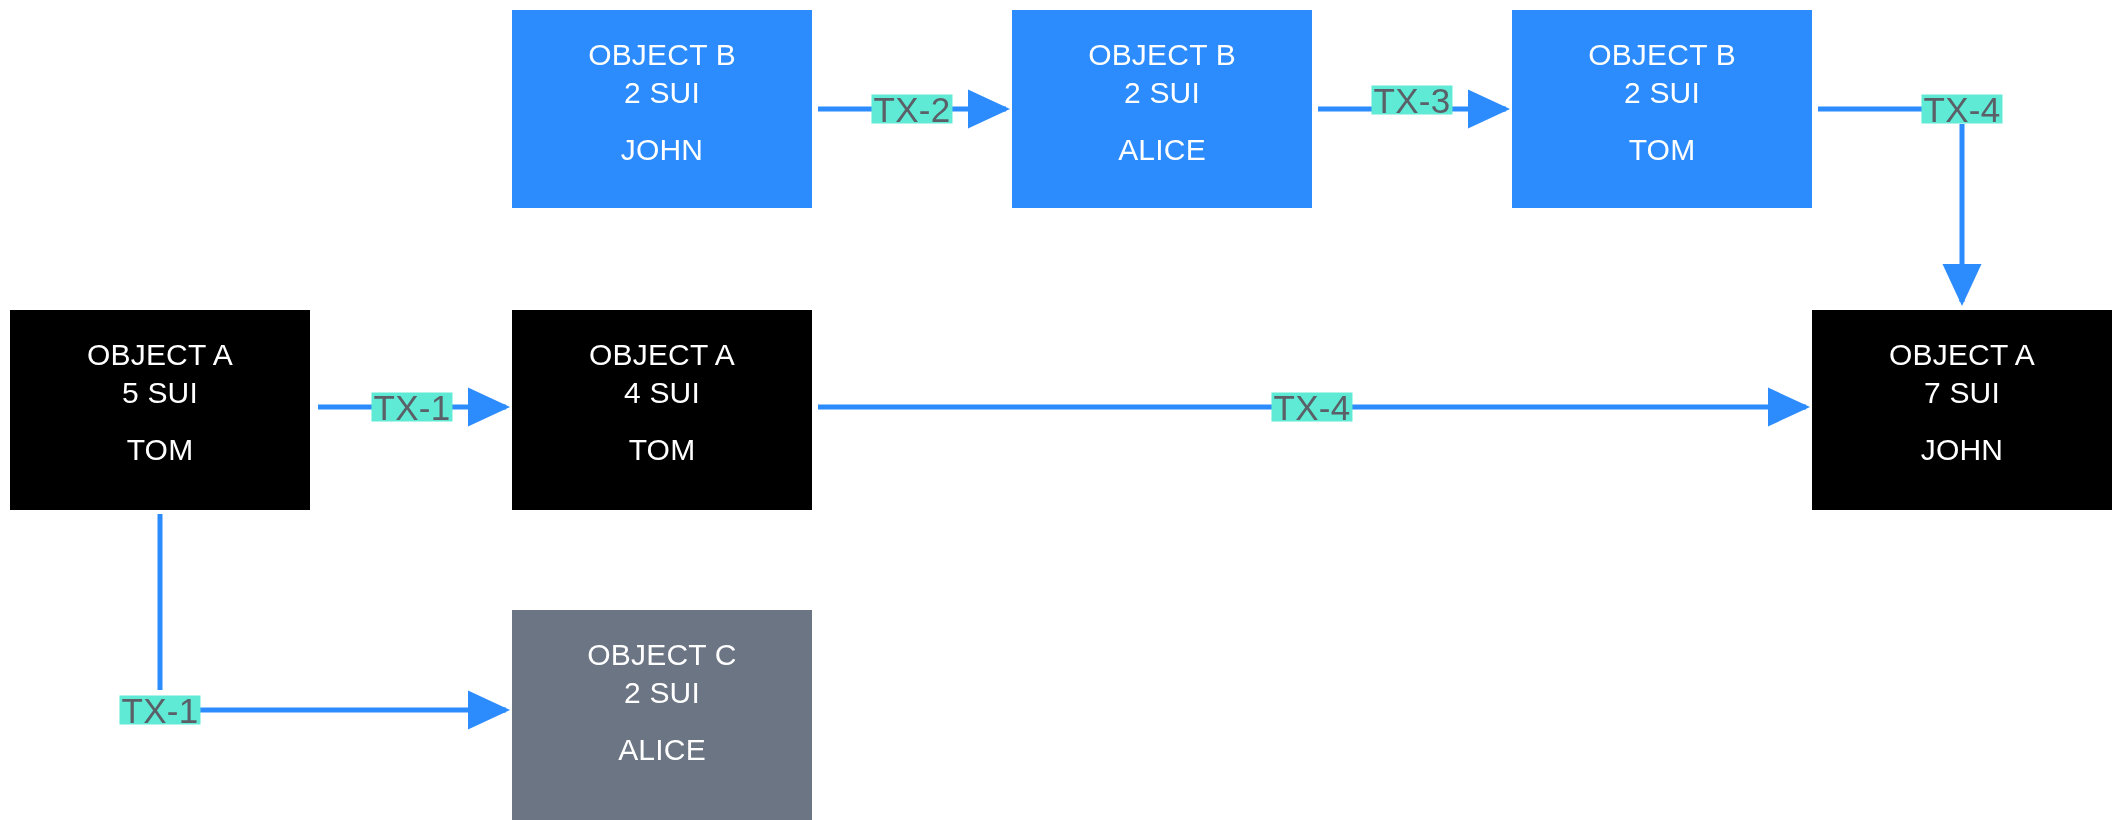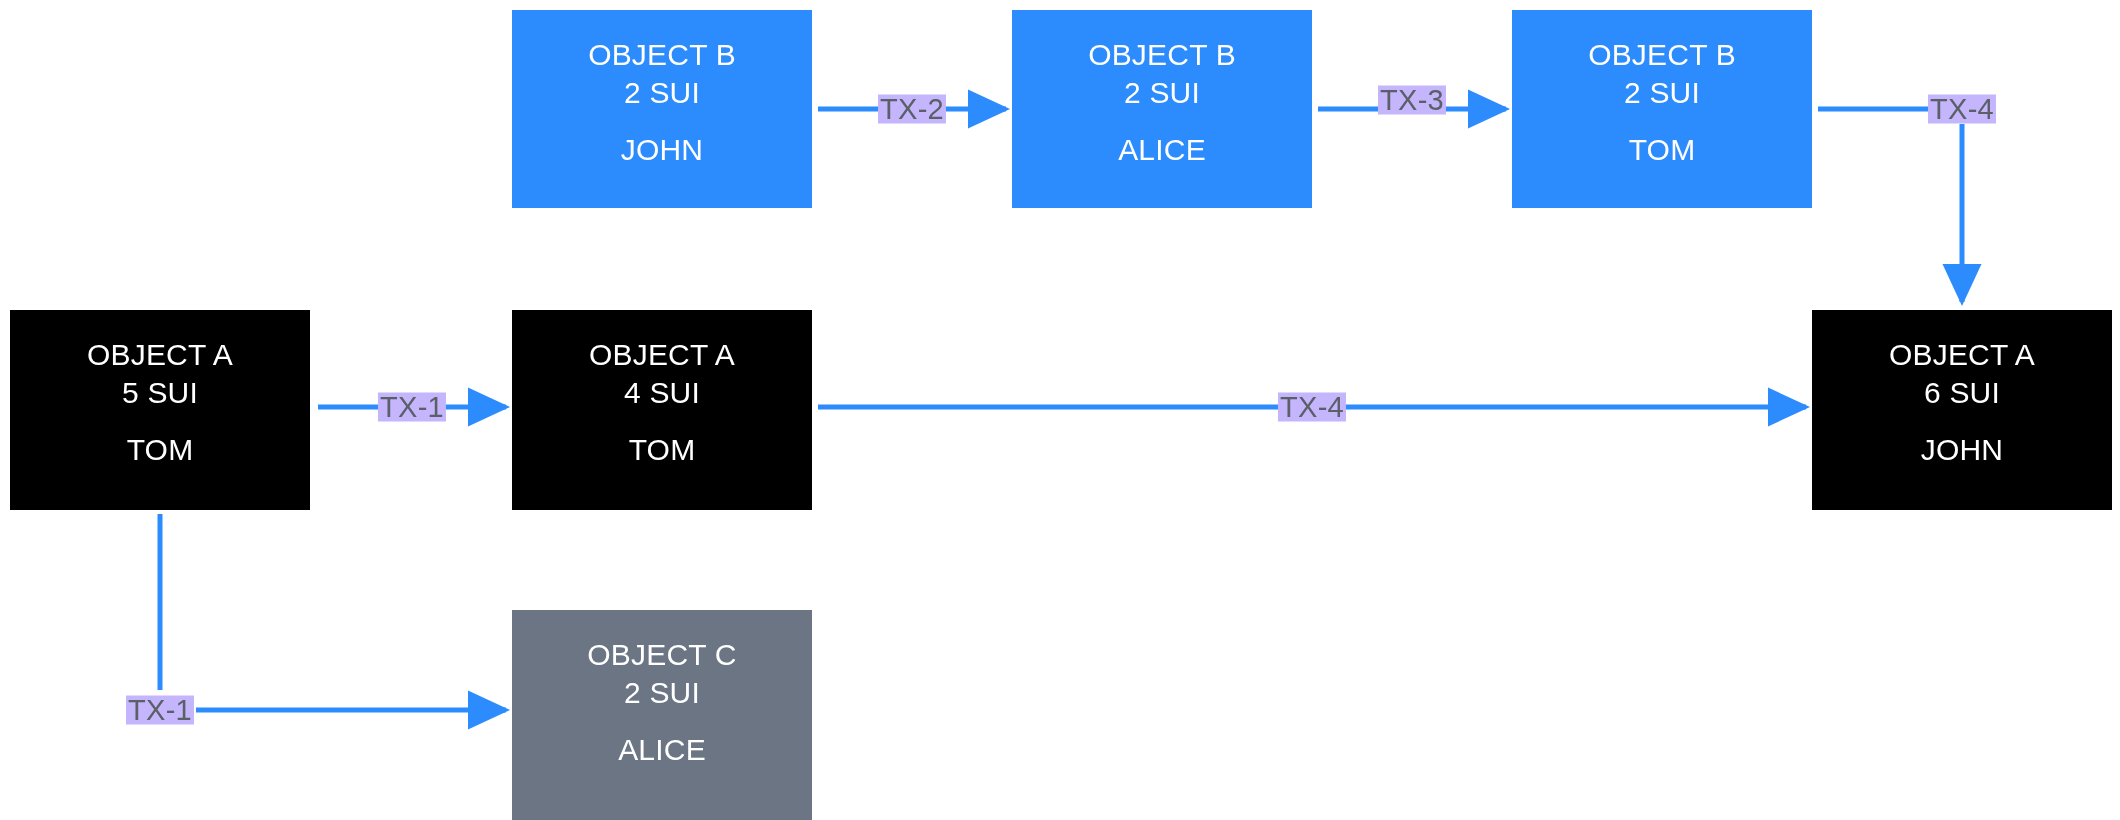--- a/index.html
+++ b/index.html
@@ -52,24 +52,24 @@
     left: 0;
     top: 0;
     width: 2120px;
     height: 820px;
     pointer-events: none;
   }
 
   
   .edge-label {
     position: absolute;
-    font-size: 29px;
+    font-size: 35px;
     line-height: 29px;
     color: #5b6068;
-    background: #c4b5fd;
+    background: #5eead4;
     white-space: nowrap;
     letter-spacing: 0.3px;
     padding: 0 2px;
     transform: translate(-50%, -50%);
   }
 </style>
 </head>
 <body>
 
 <div id="canvas">
@@ -121,21 +121,21 @@
   </div>
 
   <div class="obj-box theme-black" style="left:512px; top:310px; width:300px; height:200px;">
     <span class="line1">OBJECT A</span>
     <span class="line2">4 SUI</span>
     <span class="owner">TOM</span>
   </div>
 
   <div class="obj-box theme-black" style="left:1812px; top:310px; width:300px; height:200px;">
     <span class="line1">OBJECT A</span>
-    <span class="line2">6 SUI</span>
+    <span class="line2">7 SUI</span>
     <span class="owner">JOHN</span>
   </div>
 
   <div class="obj-box theme-gray" style="left:512px; top:610px; width:300px; height:212px;">
     <span class="line1">OBJECT C</span>
     <span class="line2">2 SUI</span>
     <span class="owner">ALICE</span>
   </div>
 
   <div class="edge-label" style="left:412px; top:407px;">TX-1</div>

